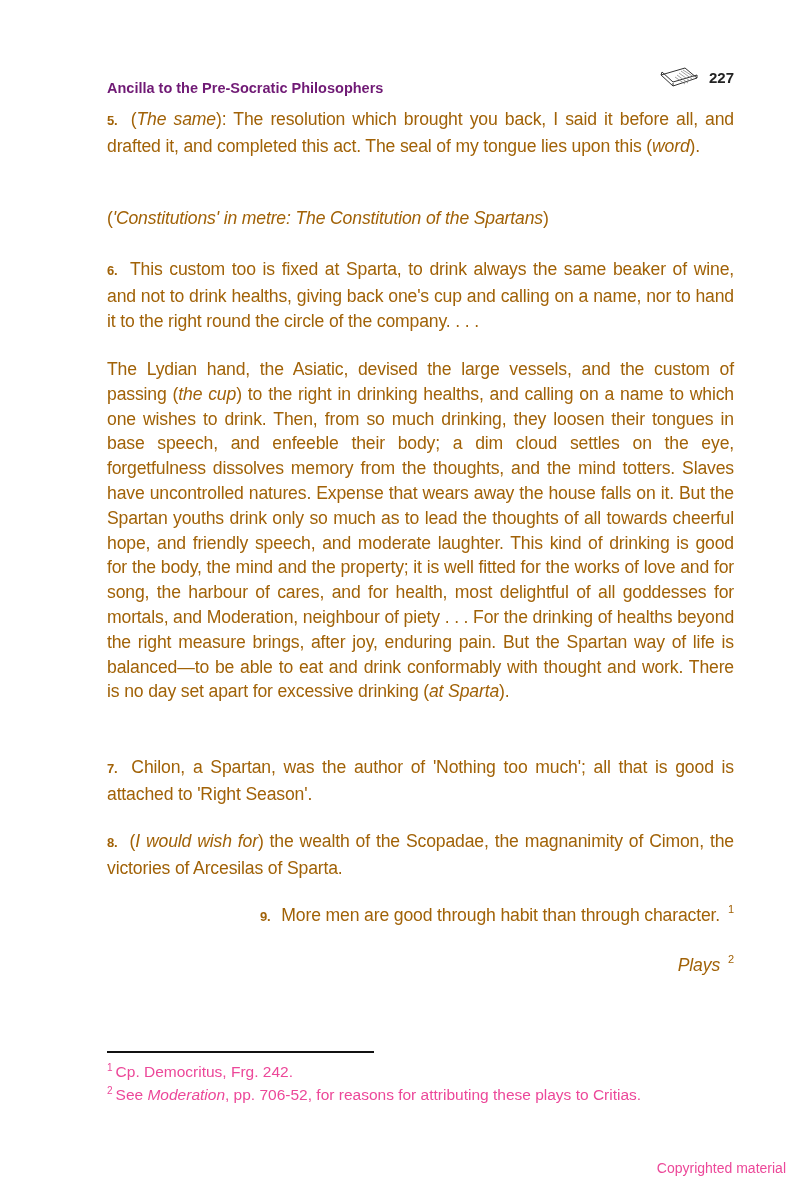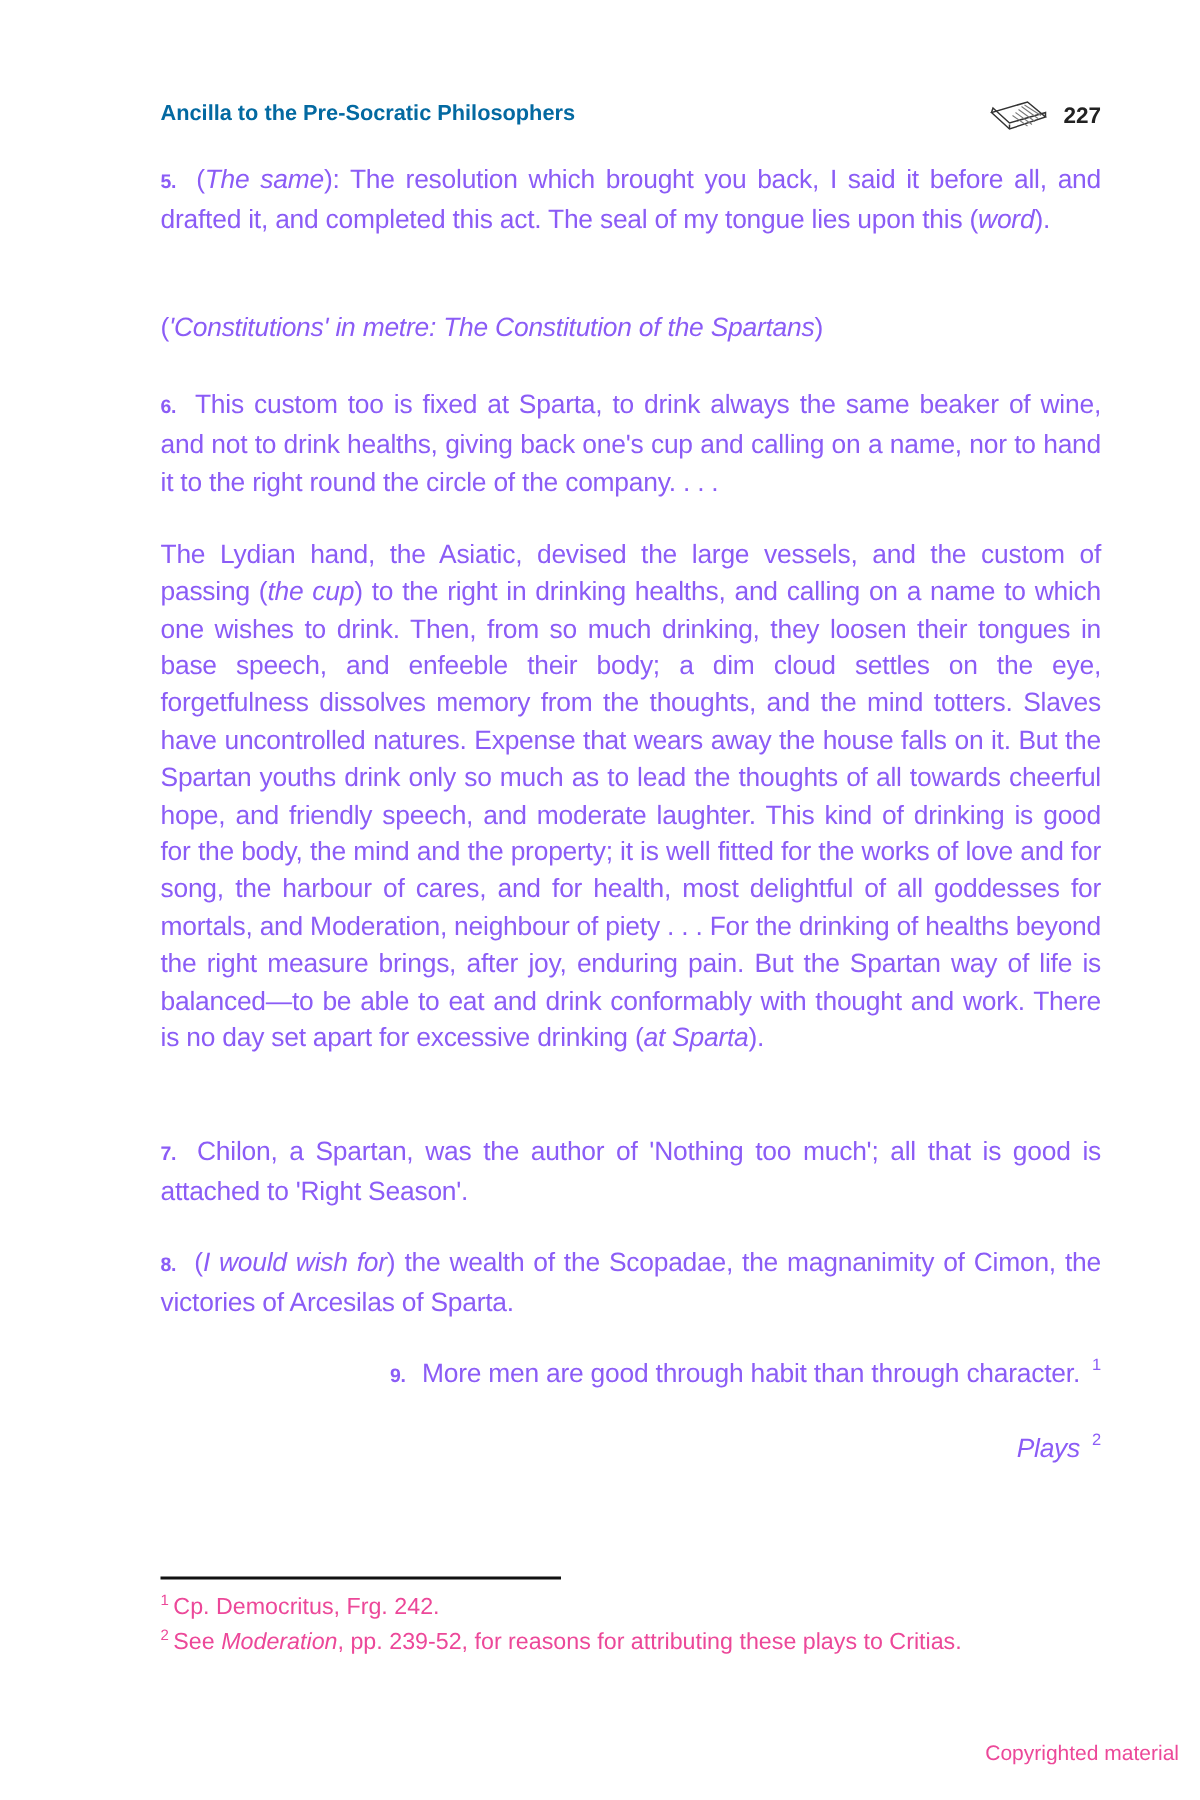--- a/index.html
+++ b/index.html
@@ -1,24 +1,24 @@
 <!DOCTYPE html>
 <html><head>
 <meta charset="utf-8">
 <style>
   html, body { margin: 0; padding: 0; background: #ffffff; }
   body { width: 800px; height: 1200px; position: relative; overflow: hidden;
          font-family: "Liberation Sans", "DejaVu Sans", sans-serif; color: #1a1a1a; }
   .header { position: absolute; left: 107px; top: 66px; width: 627px; height: 24px; }
-  .header-title { position: absolute; left: 0; top: 2px; font-size: 14.5px; font-weight: bold; color: #0369a1; }
+  .header-title { position: absolute; left: 0; top: 14px; font-size: 14.5px; font-weight: bold; color: #701a75; }
   .header-right { position: absolute; right: 0; top: 0; display: flex; align-items: center; }
   .book-icon { width: 40px; height: 22px; margin-right: 10px; }
   .page-num { font-size: 15px; font-weight: bold; color: #222; }
   .body-text { position: absolute; left: 107px; width: 627px; font-size: 17.6px; line-height: 24.8px;
-               text-align: justify; color: #8b5cf6; letter-spacing: -0.15px; }
+               text-align: justify; color: #a16207; letter-spacing: -0.15px; }
   .body-text p { margin: 0; }
   .num { font-weight: bold; font-size: 13px; margin-right: 6px; }
   i { font-style: italic; }
   sup { font-size: 11px; vertical-align: 8px; line-height: 0; margin-left: 8px; }
   .rule { position: absolute; left: 107px; top: 1051px; width: 267px; height: 1.5px; background: #111; }
   .footnotes { position: absolute; left: 107px; top: 1060px; width: 627px; font-size: 15.5px; line-height: 23px; color: #ec4899; }
   .footnotes sup { margin-left: 0; margin-right: 3px; font-size: 10px; vertical-align: 6px; }
   .watermark { position: absolute; right: 14px; top: 1160px; font-size: 14px; color: #ec4899; }
 </style>
 </head>
@@ -65,16 +65,16 @@
 </div>
 
 <div class="body-text" style="top:953px; text-align:right;">
   <p><i>Plays</i><sup>2</sup></p>
 </div>
 
 <div class="rule"></div>
 
 <div class="footnotes">
   <div><sup>1</sup><span>Cp. Democritus, Frg. 242.</span></div>
-  <div><sup>2</sup><span>See </span><i>Moderation</i><span>, pp. 239-52, for reasons for attributing these plays to Critias.</span></div>
+  <div><sup>2</sup><span>See </span><i>Moderation</i><span>, pp. 706-52, for reasons for attributing these plays to Critias.</span></div>
 </div>
 
 <div class="watermark">Copyrighted material</div>
 
 </body></html>

